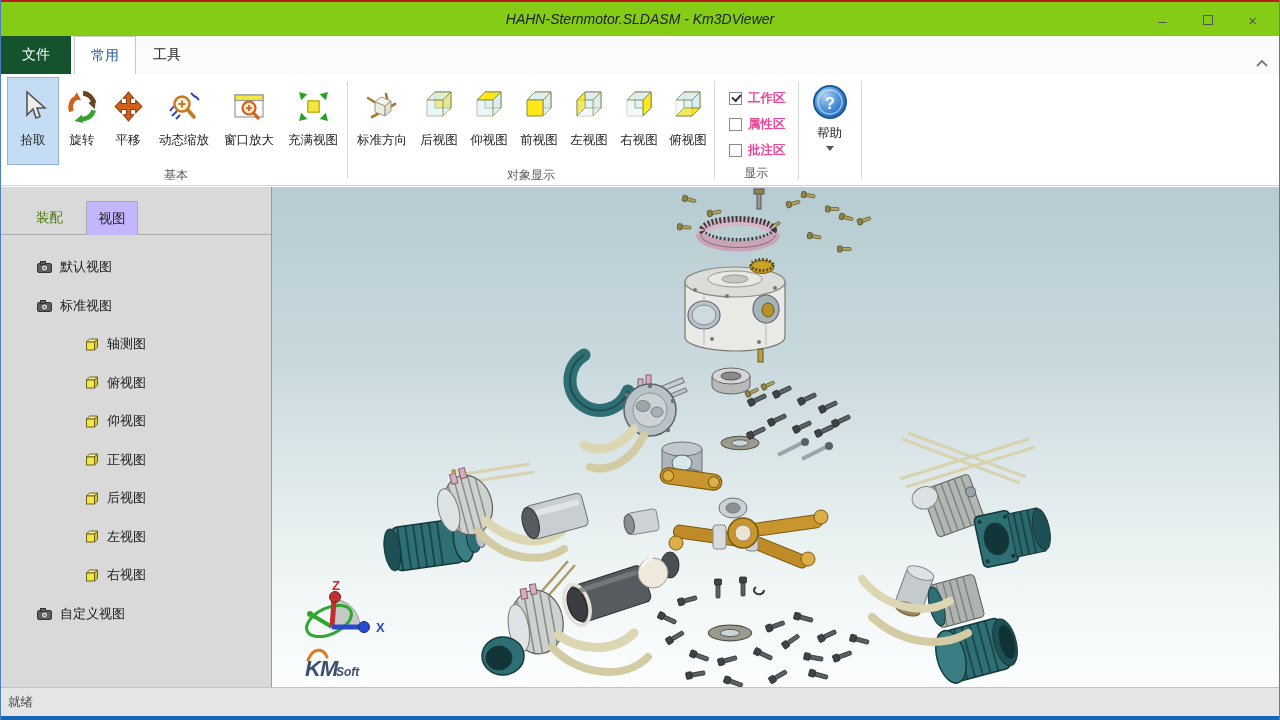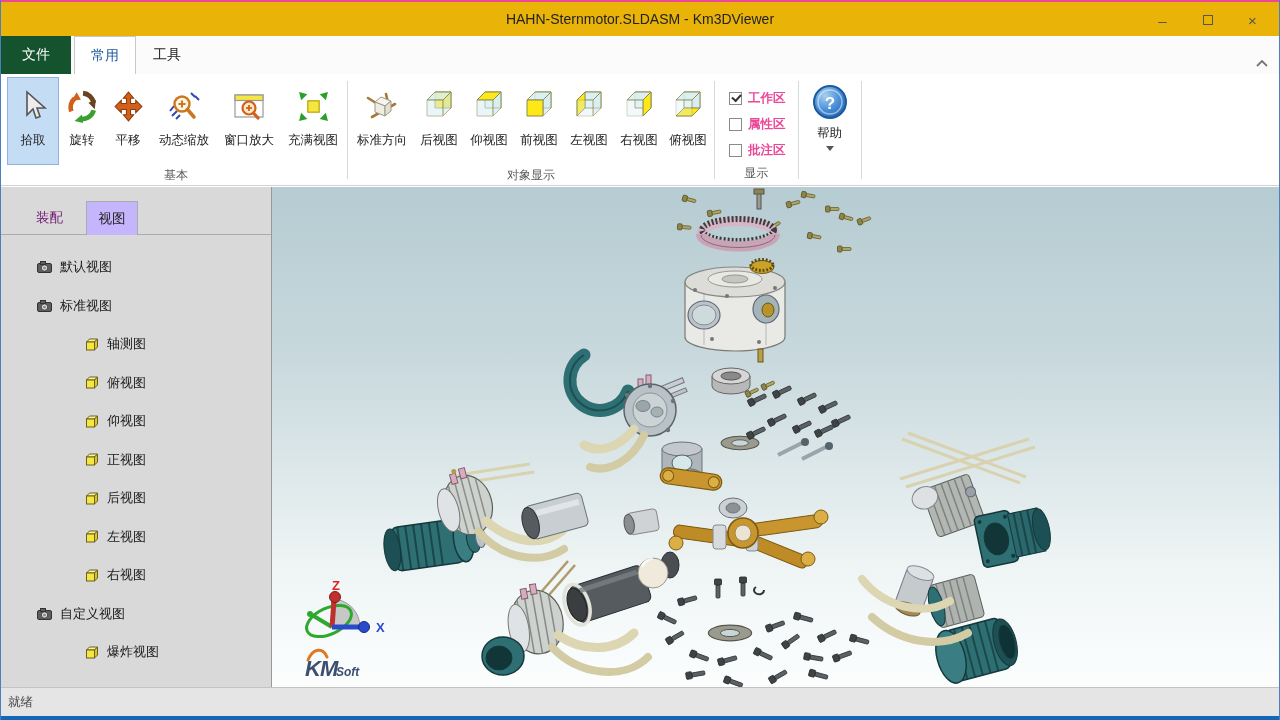--- a/index.html
+++ b/index.html
@@ -1,20 +1,20 @@
 <!DOCTYPE html>
 <html><head>
 <meta charset="utf-8">
 <style>
   * { margin:0; padding:0; box-sizing:border-box; }
   html,body { width:1280px; height:720px; overflow:hidden; font-family:"Liberation Sans","DejaVu Sans",sans-serif; background:#fff; }
   #app { position:relative; width:1280px; height:720px; border-left:1px solid #4a7fc0; border-right:1px solid #4a7fc0; }
 
   
-  .titlebar { position:absolute; top:0; left:0; width:100%; height:36px; background:#eab308; border-top:2px solid #ec4899; }
+  .titlebar { position:absolute; top:0; left:0; width:100%; height:36px; background:#84cc16; border-top:2px solid #b91c1c;font-style:italic; }
   .title { position:absolute; top:9px; left:0; width:100%; text-align:center; font-size:14px; color:#222; }
   .winbtns { position:absolute; top:2px; right:4px; display:flex; height:32px; }
   .winbtn { width:45px; height:32px; display:flex; align-items:center; justify-content:center; color:#555; font-size:15px; cursor:default; }
   .maxbox { display:inline-block; width:10px; height:10px; border:1.4px solid #555; }
 
   
   .tabrow { position:absolute; top:36px; left:0; width:100%; height:38px; background:#fbfbfb; }
   .rtab { float:left; height:38px; display:flex; align-items:center; justify-content:center; font-size:14px; cursor:default; }
   .rtab-file { width:70px; background:#14532d; color:#fff; }
   .rtab-home { width:62px; margin-left:3px; background:#fff; border:1px solid #c9c9c9; border-bottom:none; color:#1e5aa0; }
@@ -40,21 +40,21 @@
 
   .helpbtn { display:flex; flex-direction:column; align-items:center; width:58px; padding-top:6px; cursor:default; }
   .helpbtn .rlabel { font-size:12.5px; color:#222; margin-top:4px; }
   .dtri { width:0; height:0; border-left:4px solid transparent; border-right:4px solid transparent; border-top:5px solid #555; margin-top:4px; }
 
   
   .main { position:absolute; top:187px; left:0; width:100%; height:500px; display:flex; }
   .sidebar { width:272px; height:100%; background:#d9d9d9; border-right:1px solid #9a9a9a; position:relative; }
   .stabs { padding:14px 0 0 22px; height:48px; border-bottom:1px solid #ababab; display:flex; }
   .stab { width:53px; height:34px; display:flex; align-items:center; justify-content:center; font-size:13.5px; cursor:default; }
-  .stab-assembly { color:#701a75; }
+  .stab-assembly { color:#4d7c0f; }
   .stab-view { background:#c4b5fd; border:1px solid #ababab; border-bottom:none; color:#222; margin-left:10px; width:52px; }
   .tree { padding-top:13px; }
   .trow { height:38.5px; display:flex; align-items:center; font-size:13px; color:#1a1a1a; cursor:default; }
   .trow .ticon { margin-right:8px; display:flex; }
   .lvl0 { padding-left:36px; }
   .lvl1 { padding-left:84px; }
 
   .viewport { position:relative; width:1007px; height:100%; }
 
   
@@ -409,30 +409,20 @@
         <div class="trow lvl0">
           <span class="ticon">
               <svg width="15" height="12" viewBox="0 0 15 12">
                 <rect x="0.5" y="2.5" width="14" height="9" rx="1.5" fill="#5e5e5e" stroke="#333"></rect>
                 <rect x="3.5" y="0.5" width="5" height="3" fill="#5e5e5e" stroke="#333"></rect>
                 <circle cx="7.5" cy="7" r="3.1" fill="#e6e6e6" stroke="#333" stroke-width="0.8"></circle>
                 <circle cx="7.5" cy="7" r="1.5" fill="#8a8a8a"></circle>
               </svg>
             </span>
           <span>自定义视图</span>
-        </div>
-        <div class="trow lvl1">
-          <span class="ticon">
-              <svg width="14" height="13" viewBox="0 0 14 13">
-                <polygon points="1.5,4 4.5,1 12.5,1 9.5,4" fill="#fbf3a0" stroke="#6a6020"></polygon>
-                <rect x="1.5" y="4" width="8" height="8" fill="#f5e742" stroke="#6a6020"></rect>
-                <polygon points="9.5,4 12.5,1 12.5,9 9.5,12" fill="#d8c520" stroke="#6a6020"></polygon>
-              </svg>
-            </span>
-          <span>爆炸视图</span>
         </div>
       </div>
     </div>
 
     <div class="viewport">
       <svg width="1007" height="500" viewBox="0 0 1007 500">
         <defs>
           <linearGradient id="bgg" x1="0" y1="0" x2="0" y2="1">
             <stop offset="0" stop-color="#b5ccd2"></stop>
               <stop offset="0.35" stop-color="#c9d9dd"></stop>

